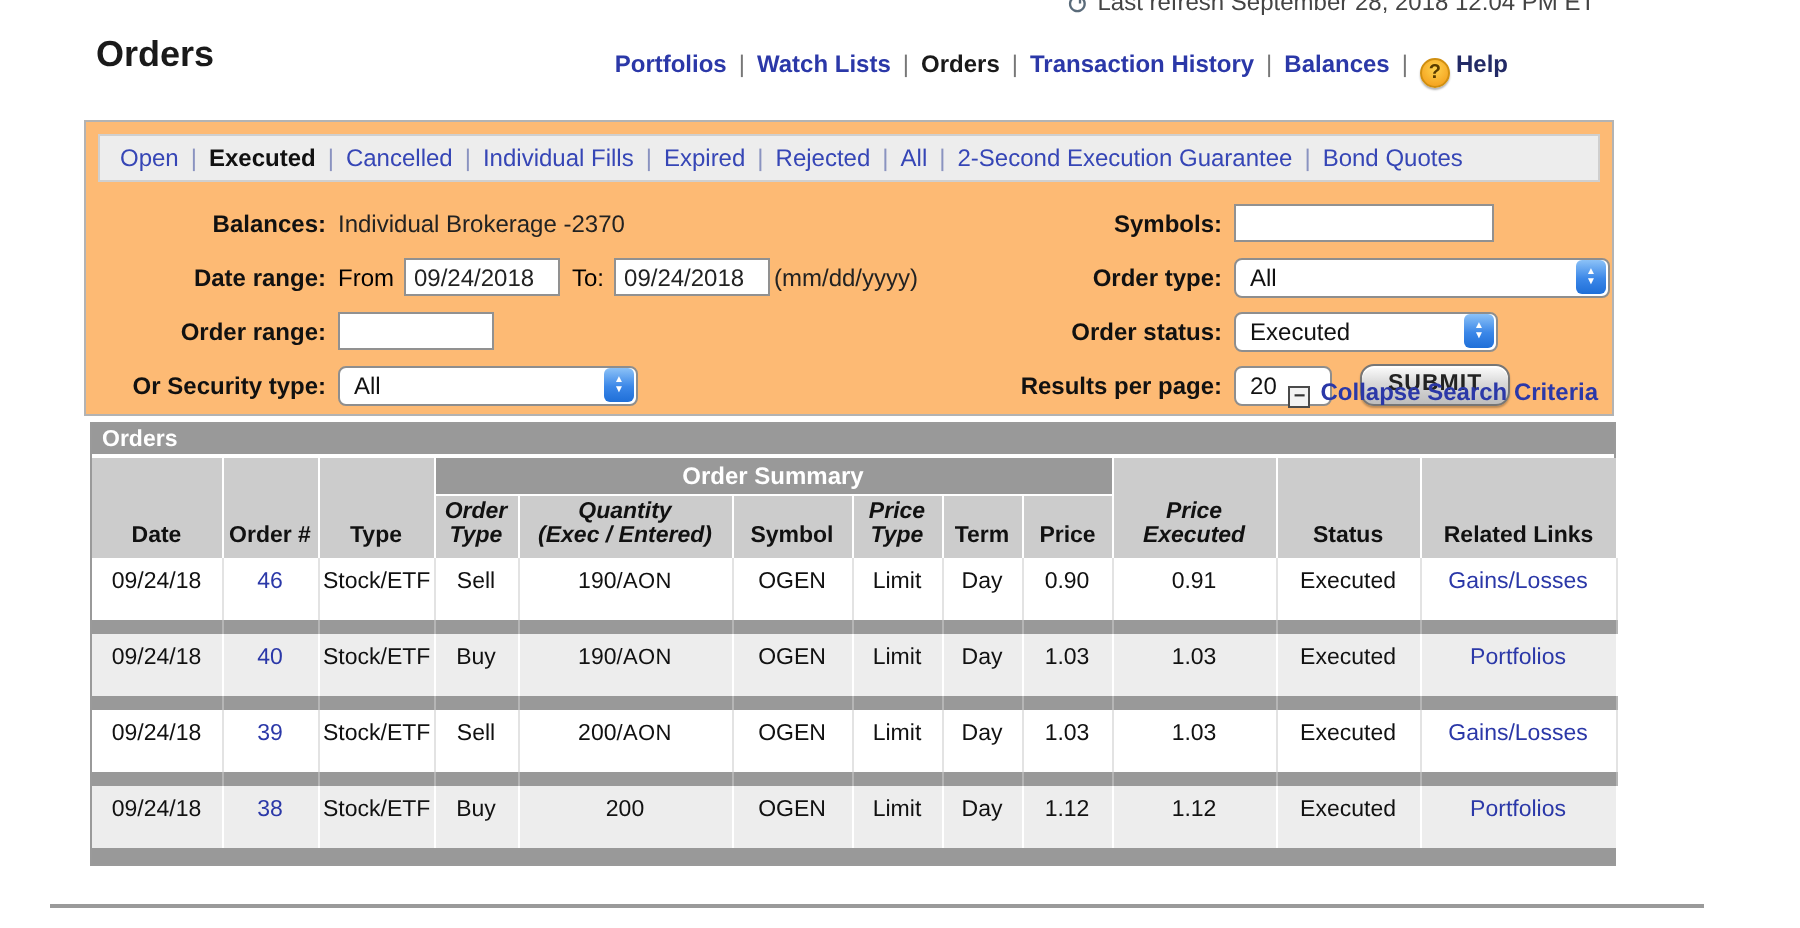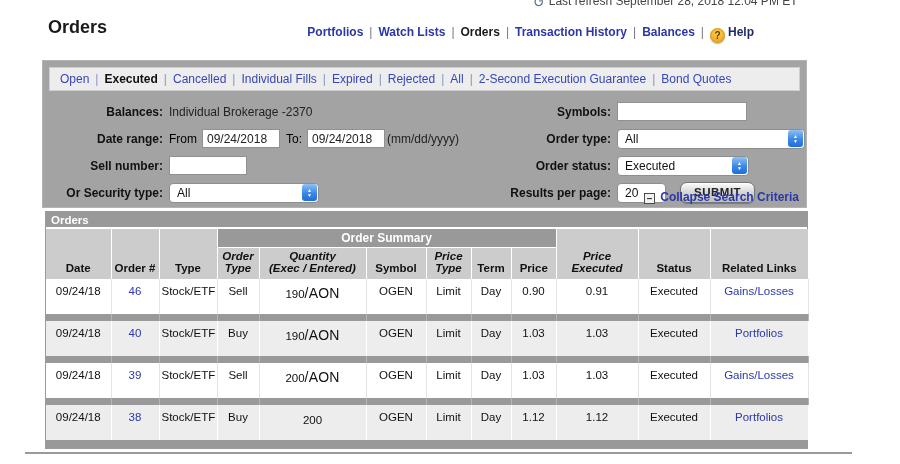--- a/index.html
+++ b/index.html
@@ -17,21 +17,21 @@
   .top-nav .current { color:#1a1a1a; }
   .top-nav .sep { color:#777; font-weight:normal; margin:0 6px; }
   .help-wrap { color:#222a66; }
   .help-icon { display:inline-block; width:15px; height:15px; border-radius:50%;
     background:radial-gradient(circle at 50% 35%, #ffd24d, #f5a623 75%); border:1px solid #d08f10;
     color:#5a3c00; font-size:10px; font-weight:bold; text-align:center; line-height:14px;
     vertical-align:-3px; margin-right:3px; box-shadow:0 1px 1px rgba(0,0,0,.3); }
 
   
   .search-box { position:absolute; left:42px; top:60px; width:765px; height:148px;
-    border:1px solid #b3b3b3; background:#a3a3a3; }
+    border:1px solid #b3b3b3; background:#fdba74; }
   .tabbar { margin:6px; padding:4px 10px; background:#ededed; border:1px solid #cfcfcf;
     font-size:12px; white-space:nowrap; }
   .tabbar a { color:#3646b6; text-decoration:none; }
   .tabbar .current { color:#111; font-weight:bold; }
   .tabbar .sep { color:#8a93c0; margin:0 6px; }
 
   .form-area { display:flex; padding:4px 8px 0 8px; font-size:12px; }
   .form-left { width:430px; }
   .form-right { margin-left:34px; flex:1; }
   .frow { display:flex; align-items:center; margin-bottom:6px; height:21px; white-space:nowrap; }
@@ -81,21 +81,21 @@
   th.group { background:#999; color:#fff; font-size:12px; vertical-align:middle;
     padding:3px 0; border-bottom:1px solid #fff; height:18px; }
   th .l { display:block;font-style:italic; }
   td { text-align:center; vertical-align:top; padding:6px 2px 13px; color:#111; }
   tr.row-white td { background:#fff; border-right:1px solid #e3e3e3; }
   tr.row-gray td { background:#ededed; border-right:1px solid #fff; }
   td:last-child, th:last-child { border-right:none; }
   tr.seprow td { background:#999; height:7px; padding:0; border-right:1px solid #b5b5b5; }
   tr.endbar td { background:#999; height:8px; padding:0; }
   a.tlink { color:#2b38a8; text-decoration:none; }
-  .qty-suffix { font-size:14px; letter-spacing:.2px; }
+  .qty-suffix { font-size:11px; letter-spacing:.2px; }
 
   .footer-line { position:absolute; left:25px; right:0; top:452px; height:2px; background:#9a9a9a; }
 </style>
 </head>
 <body>
 
 <div class="page">
 
   <div class="refresh-line">
     <span class="refresh-icon">↺</span><span>Last refresh September 28, 2018 12:04 PM ET</span>
@@ -121,21 +121,21 @@
         </div>
         <div class="frow">
           <span class="flabel">Date range:</span>
           <span class="mini-label">From</span>
           <input class="txt-input w-date" value="09/24/2018" style="">
           <span class="mini-label" style="margin-left:6px;">To:</span>
           <input class="txt-input w-date" value="09/24/2018" style="">
           <span class="hint">(mm/dd/yyyy)</span>
         </div>
         <div class="frow">
-          <span class="flabel">Sell number:</span>
+          <span class="flabel">Order range:</span>
           <input class="txt-input w-ordernum" value="" style="">
         </div>
         <div class="frow">
           <span class="flabel">Or Security type:</span>
           <span class="sel w-sec">
               <span>All</span>
               <span class="stepper">
                 <span>▲</span>
                 <span>▼</span>
               </span>

